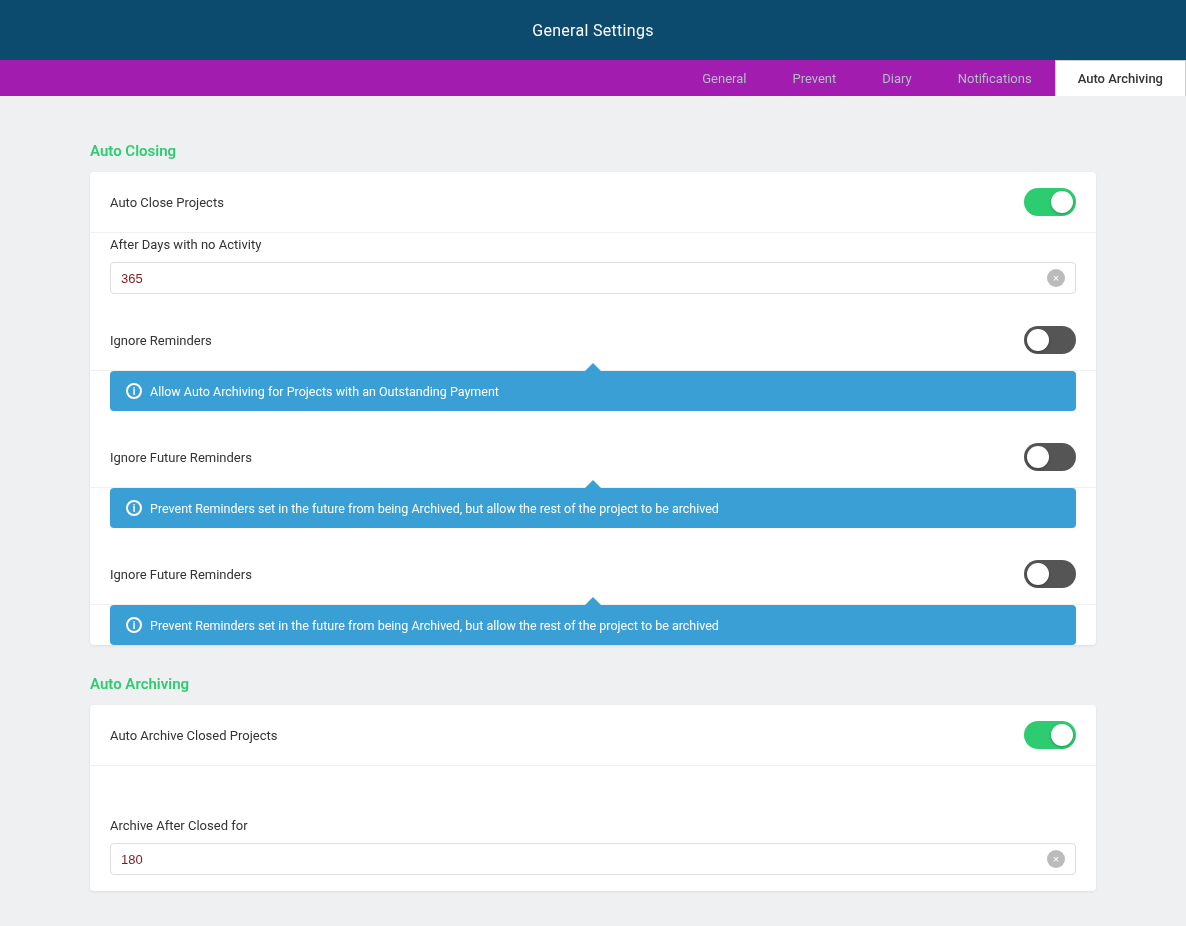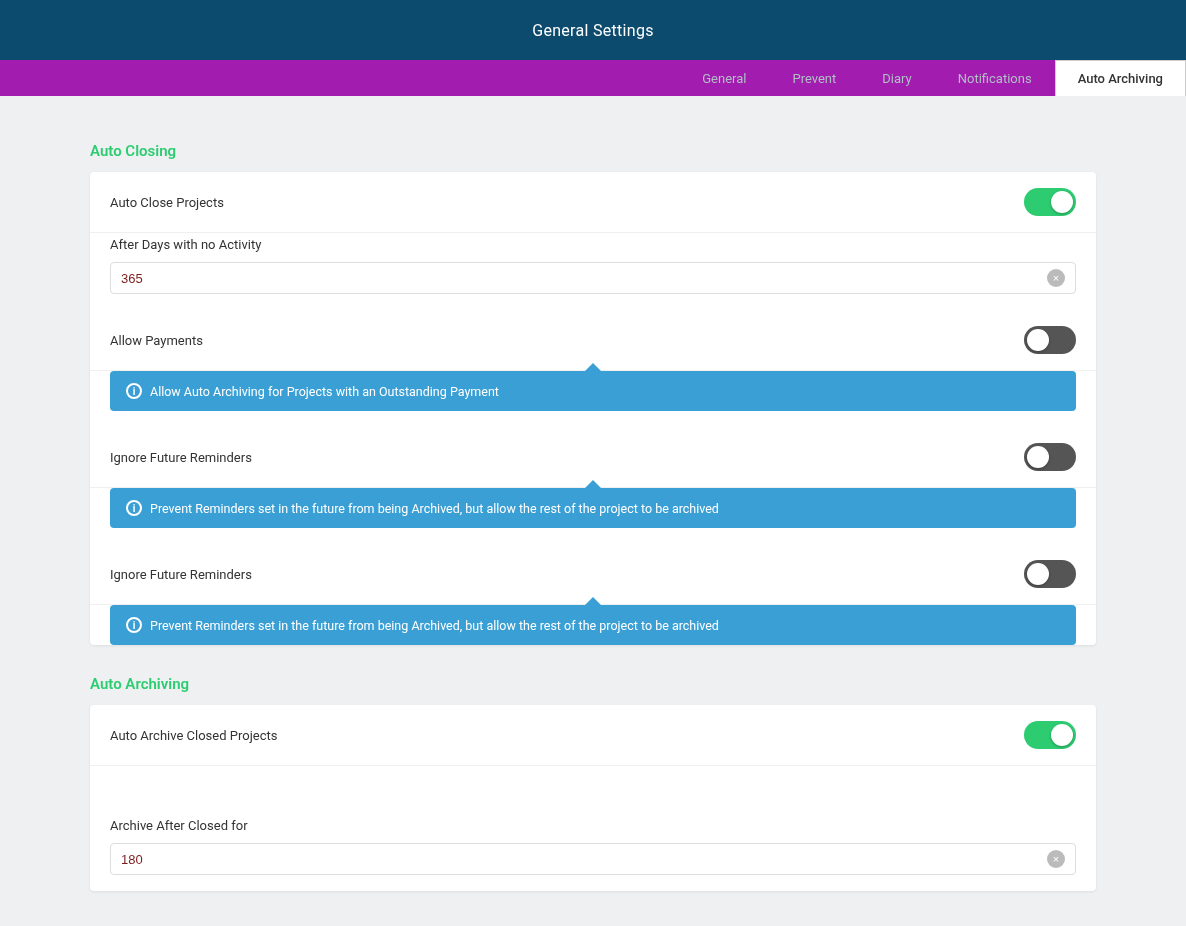--- a/index.html
+++ b/index.html
@@ -241,21 +241,21 @@
       <div class="setting-label" style="padding-bottom:6px;">After Days with no Activity</div>
     </div>
     <div class="input-row">
       <div class="text-input-wrapper">
         <input class="text-input" type="text" value="365" style="">
         <button class="clear-btn">×</button>
       </div>
     </div>
 
     <div class="setting-row">
-      <span class="setting-label">Allow Payments</span>
+      <span class="setting-label">Ignore Reminders</span>
       <div class="toggle">
         <div class="toggle-track off">
           <div class="toggle-thumb"></div>
         </div>
       </div>
     </div>
 
     <div class="info-box">
       <div class="info-icon">i</div>
       <span>Allow Auto Archiving for Projects with an Outstanding Payment</span>

